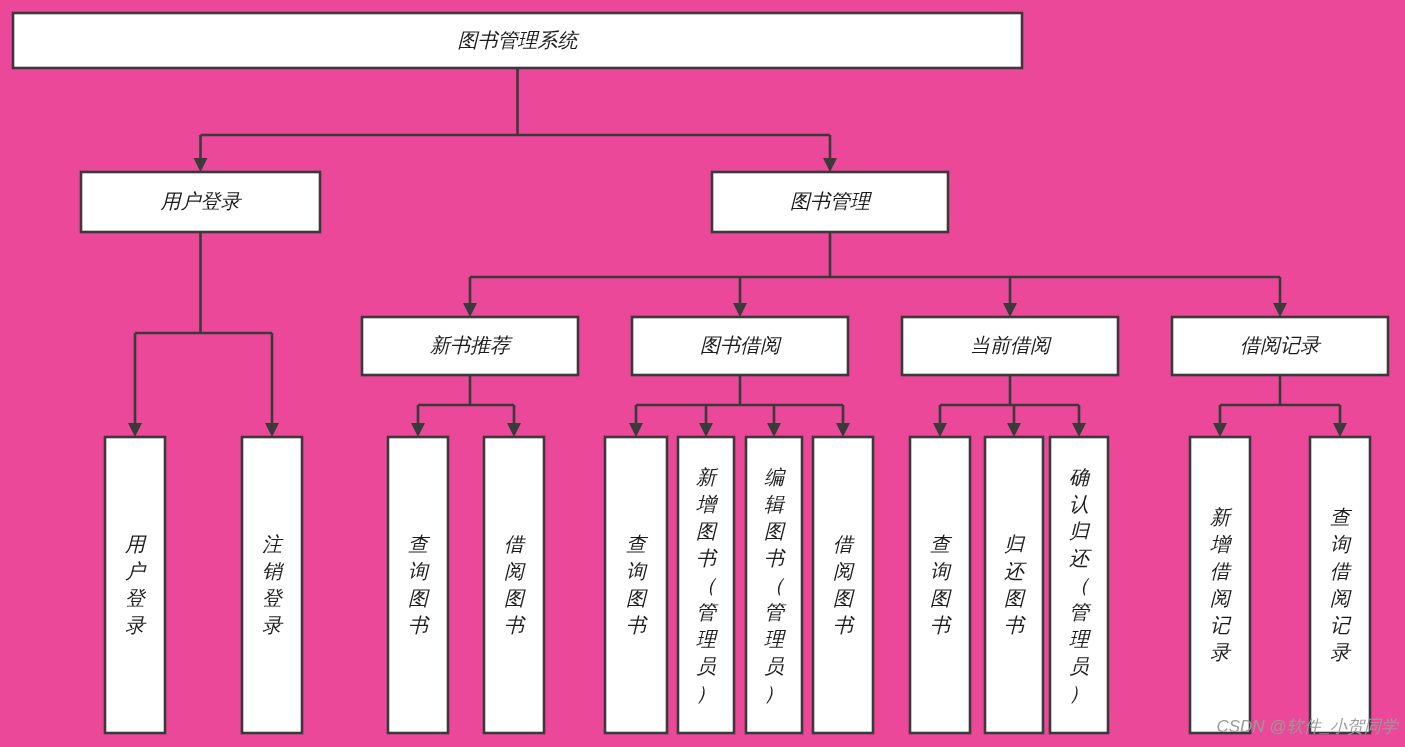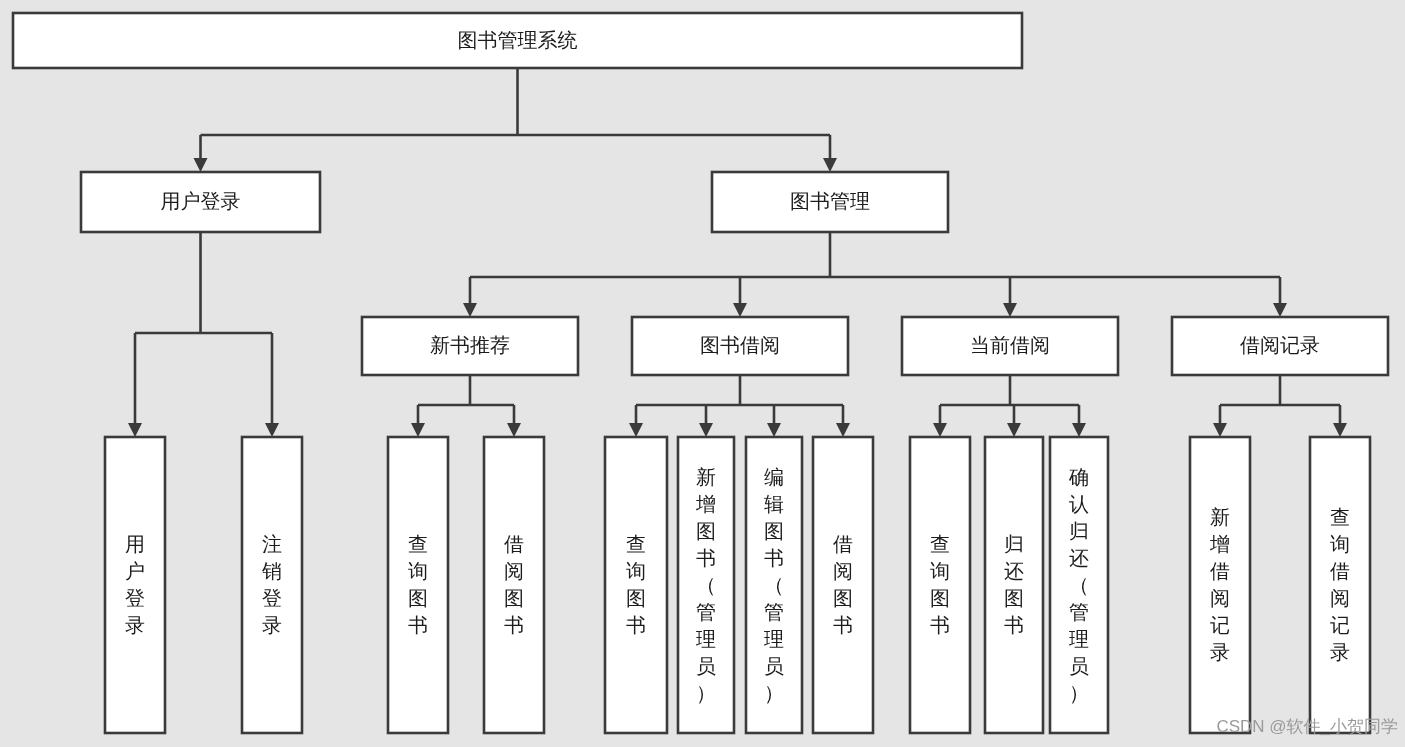--- a/index.html
+++ b/index.html
@@ -8,22 +8,23 @@
     padding: 0;
     background: #ffffff;
   }
   body {
     font-family: "Liberation Sans", "DejaVu Sans", sans-serif;
   }
   #diagram-root {
     position: relative;
     width: 1405px;
     height: 747px;
-    background: #e5e5e5;
+    background: #ec4899;
     overflow: hidden;
+    font-style: italic;
   }
   svg#tree-svg {
     position: absolute;
     left: 0;
     top: 0;
     width: 1405px;
     height: 747px;
     display: block;
   }
   .node-rect {

